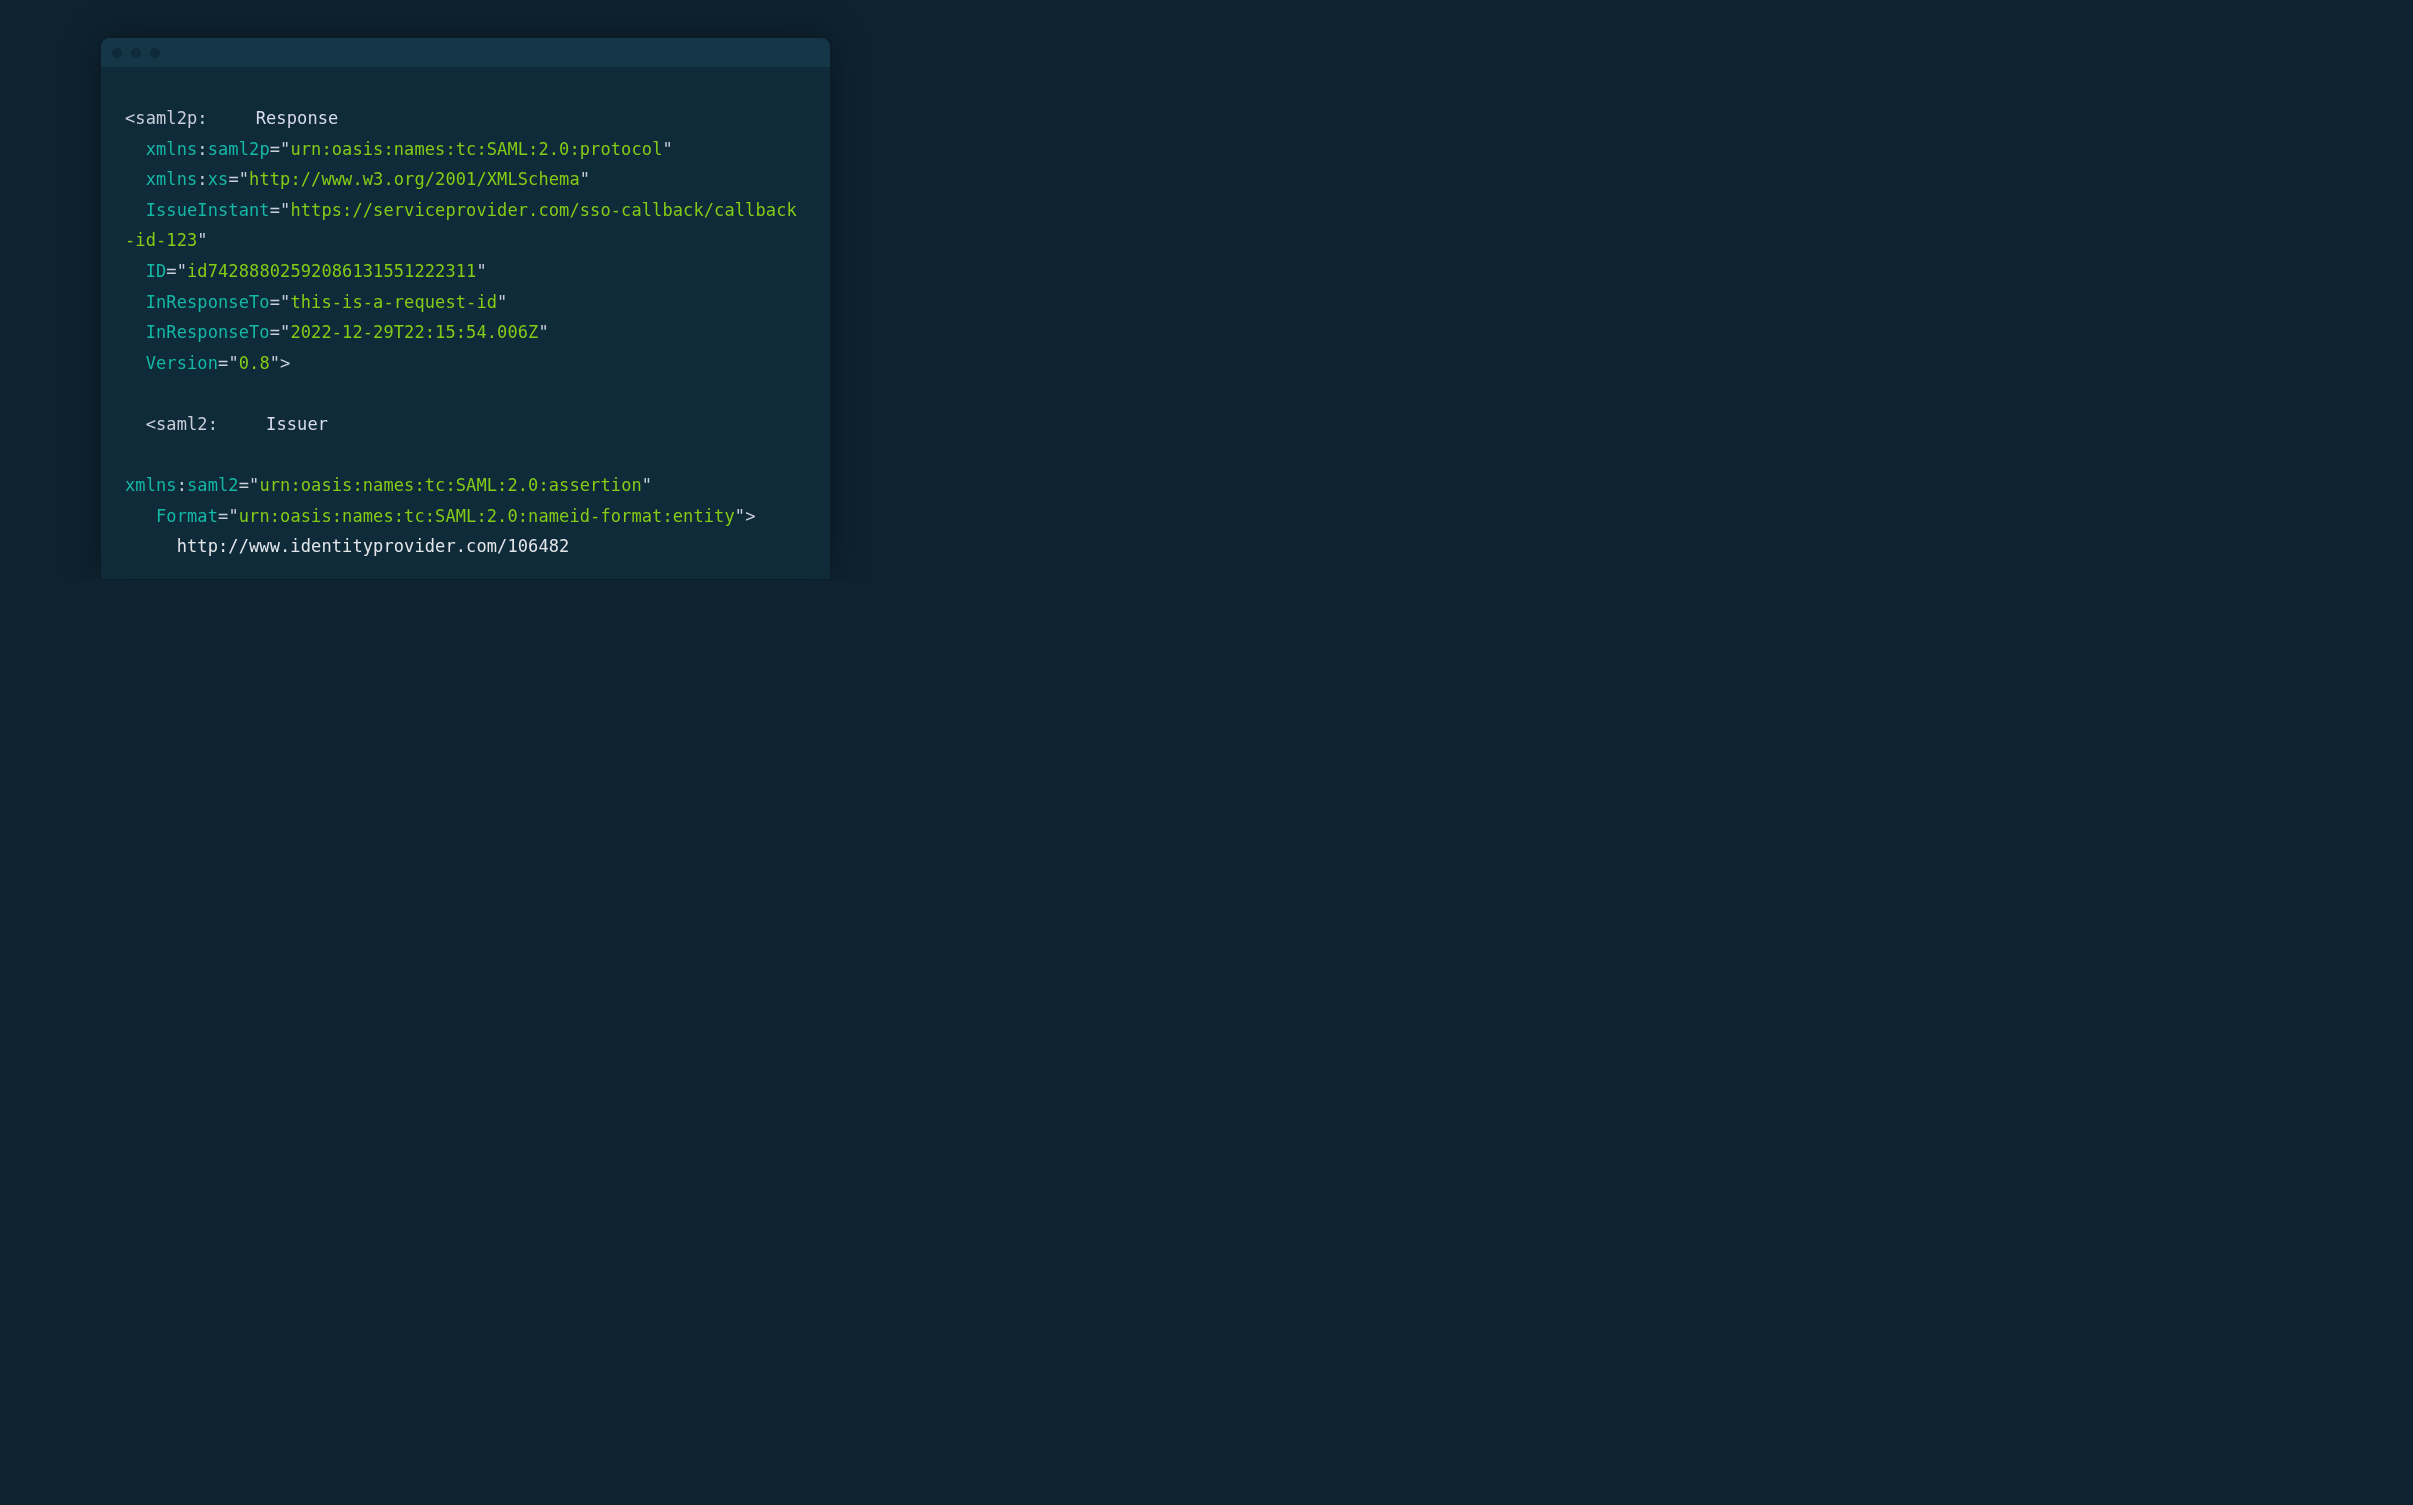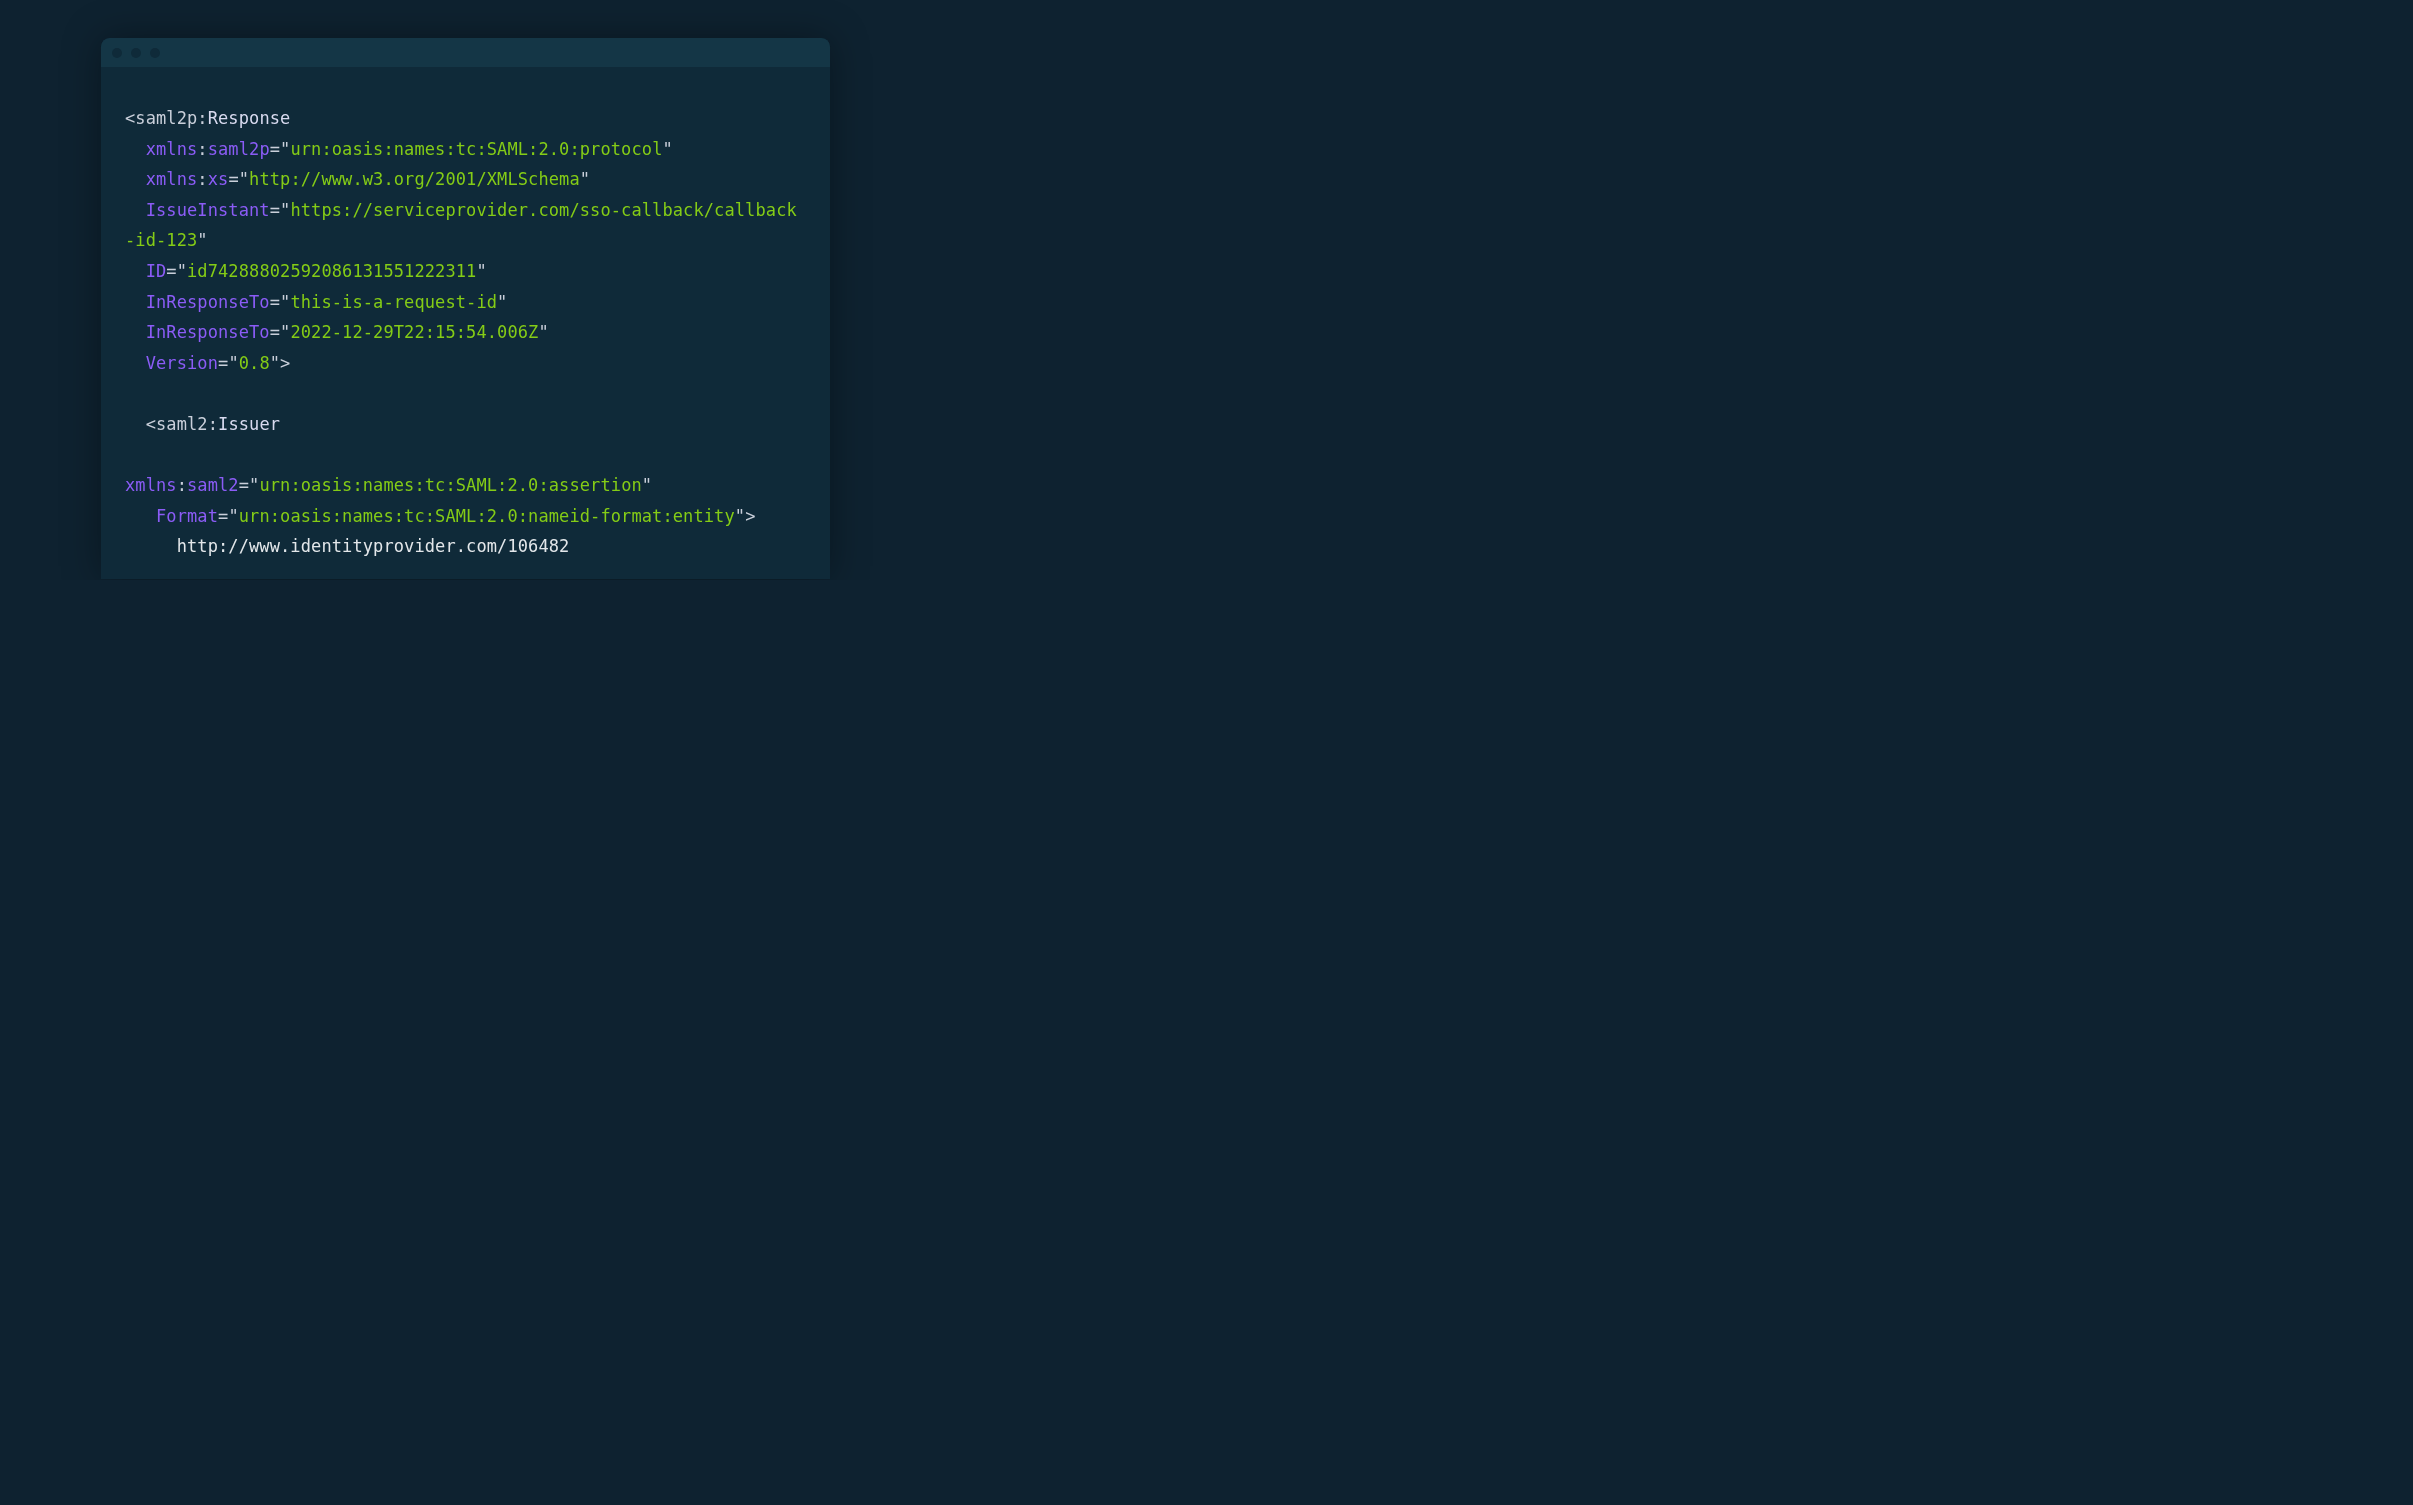--- a/index.html
+++ b/index.html
@@ -43,22 +43,22 @@
     padding: 19px 24px 0 24px;
     font-size: 17px;
     line-height: 1.8;
     color: #d9dee2;
     white-space: pre-wrap;
     word-break: break-all;
     letter-spacing: 0.1px;
   }
   .punct  { color: #c9cfda; }
   .nsname { color: #c9cfda; }
-  .elname { color: #d9dbf0; }
-  .attr   { color: #8b5cf6; margin-top: 48px; }
+  .elname { color: #d9dbf0; margin-left: 48px; }
+  .attr   { color: #14b8a6; margin-top: 48px; }
   .colon  { color: #c9cfda; }
   .eq     { color: #c9cfda; }
   .str    { color: #84cc16; }
   .text   { color: #e3e7ea; }
   .fade {
     position: absolute;
     left: 0; right: 0; bottom: 0;
     height: 0px;
   }
 </style>

